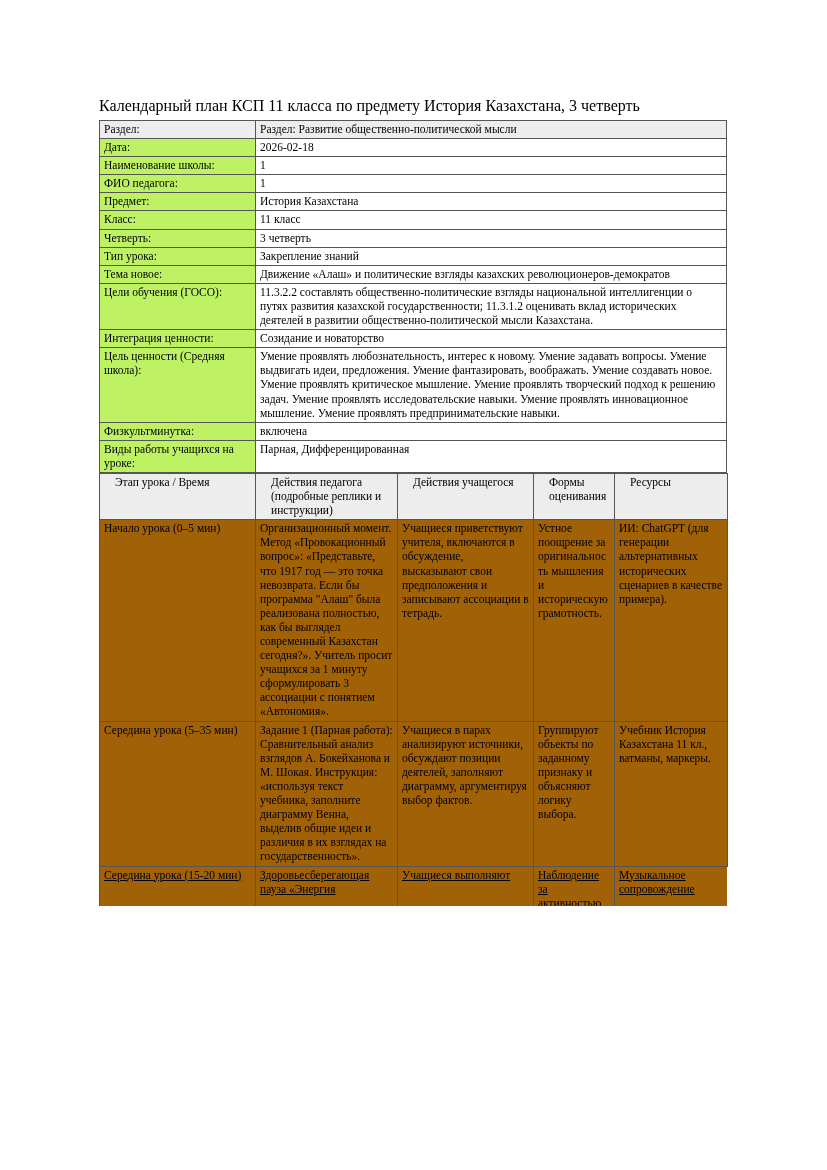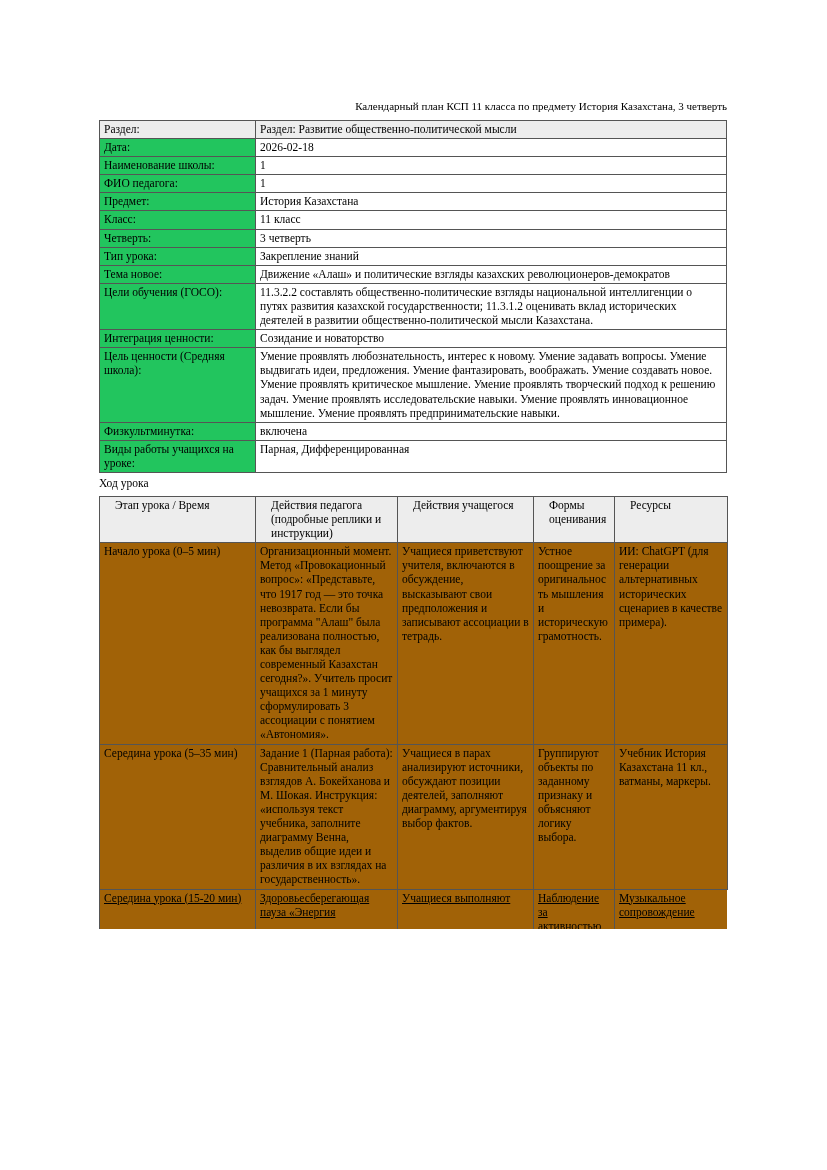--- a/index.html
+++ b/index.html
@@ -17,25 +17,24 @@
   }
   .page {
     position: relative;
     width: 827px;
     height: 1170px;
     background: #ffffff;
     box-sizing: border-box;
     padding: 99px 100px 0 99px;
   }
   .doc-title {
-    font-size: 11px;
+    font-size: 16px;
     line-height: 14px;
     margin: 0 0 7px 0;
     white-space: nowrap;
-    text-align: right;
   }
   table.doc-table {
     border-collapse: collapse;
     width: 628px;
     table-layout: fixed;
     margin: 0;
   }
   table.doc-table td, table.doc-table th {
     border: 1px solid #555555;
     padding: 1px 4px 2px 4px;
@@ -43,21 +42,21 @@
     line-height: 14.1px;
     vertical-align: top;
     text-align: left;
     font-weight: normal;
     word-wrap: break-word;
     overflow-wrap: break-word;
     hyphens: none;
   }
   
   table.info-table td.k {
-    background: #22c55e;
+    background: #bef264;
     width: 156px;
   }
   table.info-table td.v {
     background: #ffffff;
   }
   table.info-table tr:first-child td {
     background: #ededed;
   }
   
   .section-caption {
@@ -159,21 +158,20 @@
         <td class="k">Физкультминутка:</td>
         <td class="v">включена</td>
       </tr>
       <tr>
         <td class="k">Виды работы учащихся на уроке:</td>
         <td class="v">Парная, Дифференцированная</td>
       </tr>
     </tbody>
   </table>
 
-  <p class="section-caption">Ход урока</p>
 
   <table class="doc-table flow-table">
     <colgroup>
       <col class="c1">
         <col class="c2">
         <col class="c3">
         <col class="c4">
         <col class="c5">
     </colgroup>
     <thead>

